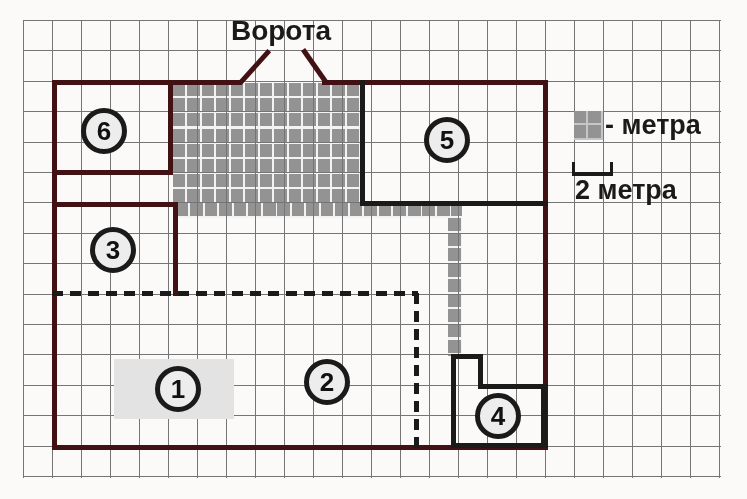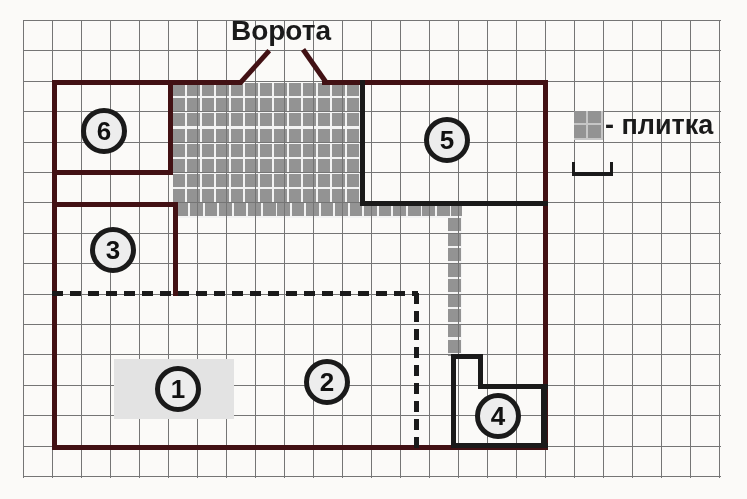--- a/index.html
+++ b/index.html
@@ -104,16 +104,17 @@
   <div class="circle" style="left:424px;top:117px;">
     <span>5</span>
   </div>
   <div class="circle" style="left:81px;top:108px;">
     <span>6</span>
   </div>
 
   <div class="lbl gate-lbl">Ворота</div>
 
   <div class="tile-icon" style="left:574px;top:111px;width:29px;height:29px;"></div>
-  <div class="lbl legend-tile-lbl">- плитка</div>
+  <div class="lbl legend-tile-lbl">- метра</div>
   <div class="bracket"></div>
+  <div class="lbl scale-lbl">2 метра</div>
 
 </div>
 
 </body></html>

